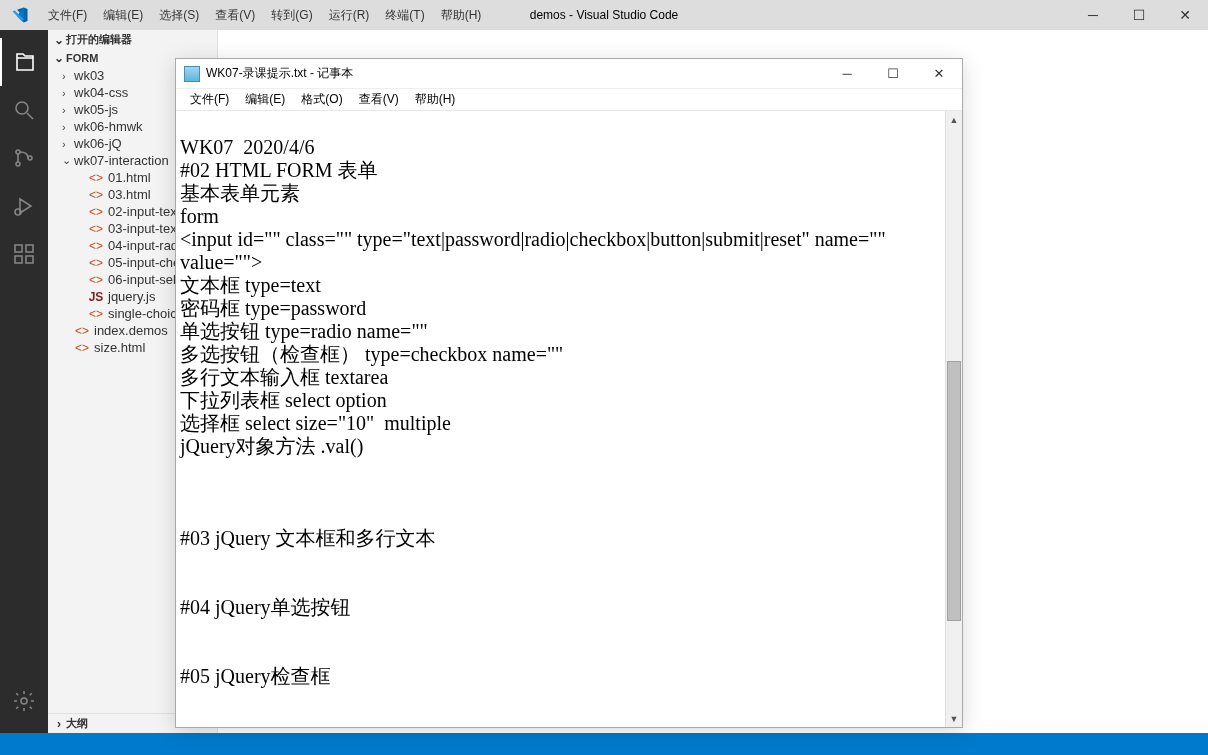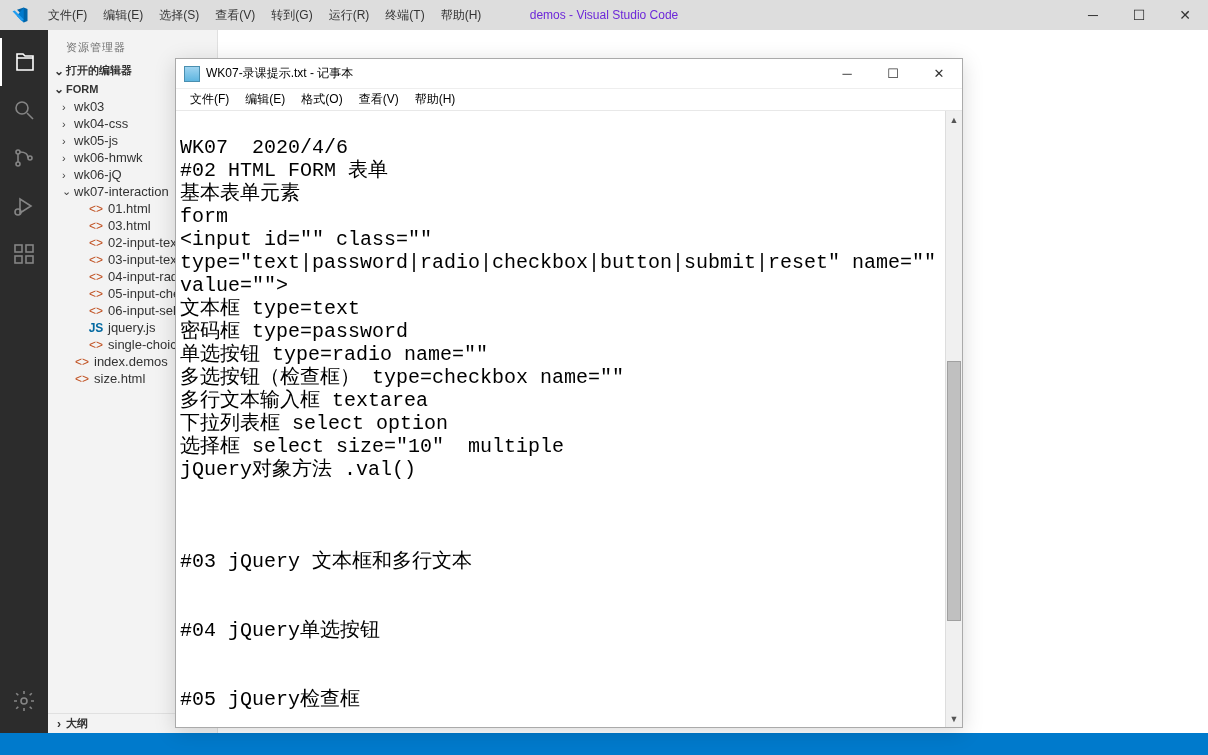--- a/index.html
+++ b/index.html
@@ -4,21 +4,21 @@
 <style>
 * { margin: 0; padding: 0; box-sizing: border-box; font-family: "Microsoft YaHei", "Segoe UI", sans-serif; }
 body { width: 1208px; height: 755px; background: #fff; overflow: hidden; position: relative; }
 
 
 .vscode-titlebar { height: 30px; background: #dddddd; display: flex; align-items: center; font-size: 12px; color: #333; }
 .vscode-logo { width: 40px; display: flex; justify-content: center; align-items: center; }
 .vscode-logo svg { width: 18px; height: 18px; }
 .vscode-menu { display: flex; gap: 0; }
 .vscode-menu-item { padding: 0 8px; cursor: pointer; line-height: 30px; }
-.vscode-title-center { position: absolute; left: 50%; transform: translateX(-50%); color: #6d28d9; font-size: 12px; }
+.vscode-title-center { position: absolute; left: 50%; transform: translateX(-50%); color: #000000; font-size: 12px; }
 .vscode-winctrl { margin-left: auto; display: flex; }
 .vscode-winctrl div { width: 46px; height: 30px; display: flex; align-items: center; justify-content: center; cursor: pointer; font-size: 14px; }
 
 
 .vscode-body { display: flex; height: calc(100% - 30px - 22px); }
 .activity-bar { width: 48px; background: #2c2c2c; display: flex; flex-direction: column; align-items: center; padding-top: 8px; }
 .activity-bar .ab-item { width: 48px; height: 48px; display: flex; align-items: center; justify-content: center; color: #858585; cursor: pointer; }
 .activity-bar .ab-item.active { color: #fff; border-left: 2px solid #fff; }
 .activity-bar .ab-bottom { margin-top: auto; margin-bottom: 8px; }
 .activity-bar svg { width: 24px; height: 24px; }
@@ -27,38 +27,38 @@
 .sidebar-header { padding: 10px 18px 6px; font-size: 11px; color: #6f6f6f; letter-spacing: 1px; }
 .section-header { display: flex; align-items: center; padding: 2px 4px; font-size: 11px; font-weight: bold; cursor: pointer; }
 .section-header .chev { width: 14px; text-align: center; font-size: 12px; }
 .tree { overflow: hidden; }
 .tree-item { display: flex; align-items: center; padding: 1px 0 1px 14px; font-size: 13px; cursor: pointer; white-space: nowrap; }
 .tree-item.depth1 { padding-left: 14px; }
 .tree-item.depth2 { padding-left: 28px; }
 .tree-item .chev { width: 12px; font-size: 11px; color: #424242; }
 .tree-item .ico { width: 16px; display: inline-flex; justify-content: center; margin-right: 4px; font-size: 12px; }
 .ico-html { color: #c05020; }
-.ico-js { color: #0369a1; font-weight: bold; font-size: 9px; }
+.ico-js { color: #7f1d1d; font-weight: bold; font-size: 9px; }
 .outline-section { margin-top: auto; border-top: 1px solid #e0e0e0; }
 
 .editor-area { flex: 1; background: #fff; }
 
 
 .status-bar { height: 22px; background: #007acc; color: #fff; display: flex; align-items: center; font-size: 12px; padding: 0 8px; }
 
 
 .notepad { position: absolute; left: 175px; top: 58px; width: 788px; height: 670px; background: #fff; border: 1px solid #aaa; box-shadow: 0 4px 20px rgba(0,0,0,0.15); display: flex; flex-direction: column; }
 .np-titlebar { height: 30px; background: #fff; display: flex; align-items: center; padding-left: 8px; border-bottom: 1px solid #eee; }
 .np-titlebar .np-icon { width: 16px; height: 16px; background: linear-gradient(#9fd4f0,#5fb6e0); border: 1px solid #4a8fb0; margin-right: 6px; }
 .np-title { font-size: 12px; color: #000; }
 .np-winctrl { margin-left: auto; display: flex; }
 .np-winctrl div { width: 46px; height: 30px; display: flex; align-items: center; justify-content: center; cursor: pointer; font-size: 13px; color: #333; }
 .np-menubar { height: 22px; display: flex; align-items: center; padding-left: 6px; font-size: 12px; border-bottom: 1px solid #e8e8e8; }
 .np-menubar div { padding: 0 8px; cursor: pointer; }
-.np-content { flex: 1; padding: 2px 4px; font-family: Liberation Mono, monospace; font-size: 20px; line-height: 23px; white-space: pre-wrap; color: #000; overflow: hidden; position: relative; }
+.np-content { flex: 1; padding: 2px 4px; font-family: Liberation Serif, serif; font-size: 20px; line-height: 23px; white-space: pre-wrap; color: #000; overflow: hidden; position: relative; }
 .np-scroll { position: absolute; right: 0; top: 52px; bottom: 0; width: 17px; background: #f0f0f0; border-left: 1px solid #ddd; }
 .np-scroll-thumb { position: absolute; left: 1px; right: 1px; top: 250px; height: 260px; background: #c0c0c0; border: 1px solid #a0a0a0; }
 .np-scroll-arrow { position: absolute; left: 0; right: 0; height: 17px; background: #f0f0f0; display: flex; align-items: center; justify-content: center; font-size: 9px; color: #555; }
 .np-scroll-arrow.up { top: 0; }
 .np-scroll-arrow.down { bottom: 0; }
 </style>
 </head>
 <body>
 
 <div class="vscode-titlebar">
@@ -124,21 +124,20 @@
       </div>
     <div class="ab-item ab-bottom">
         <svg viewBox="0 0 24 24" fill="none" stroke="currentColor" stroke-width="1.6">
           <circle cx="12" cy="12" r="3"></circle>
           <path d="M12 2v3M12 19v3M4.2 4.2l2.1 2.1M17.7 17.7l2.1 2.1M2 12h3M19 12h3M4.2 19.8l2.1-2.1M17.7 6.3l2.1-2.1"></path>
         </svg>
       </div>
   </div>
 
   <div class="sidebar">
-    <div class="sidebar-header">资源管理器</div>
     <div class="section-header">
         <span class="chev">⌄</span>
         <span>打开的编辑器</span>
       </div>
     <div class="section-header">
         <span class="chev">⌄</span>
         <span>FORM</span>
       </div>
     <div class="tree" id="folders">
         <div class="tree-item depth1">

